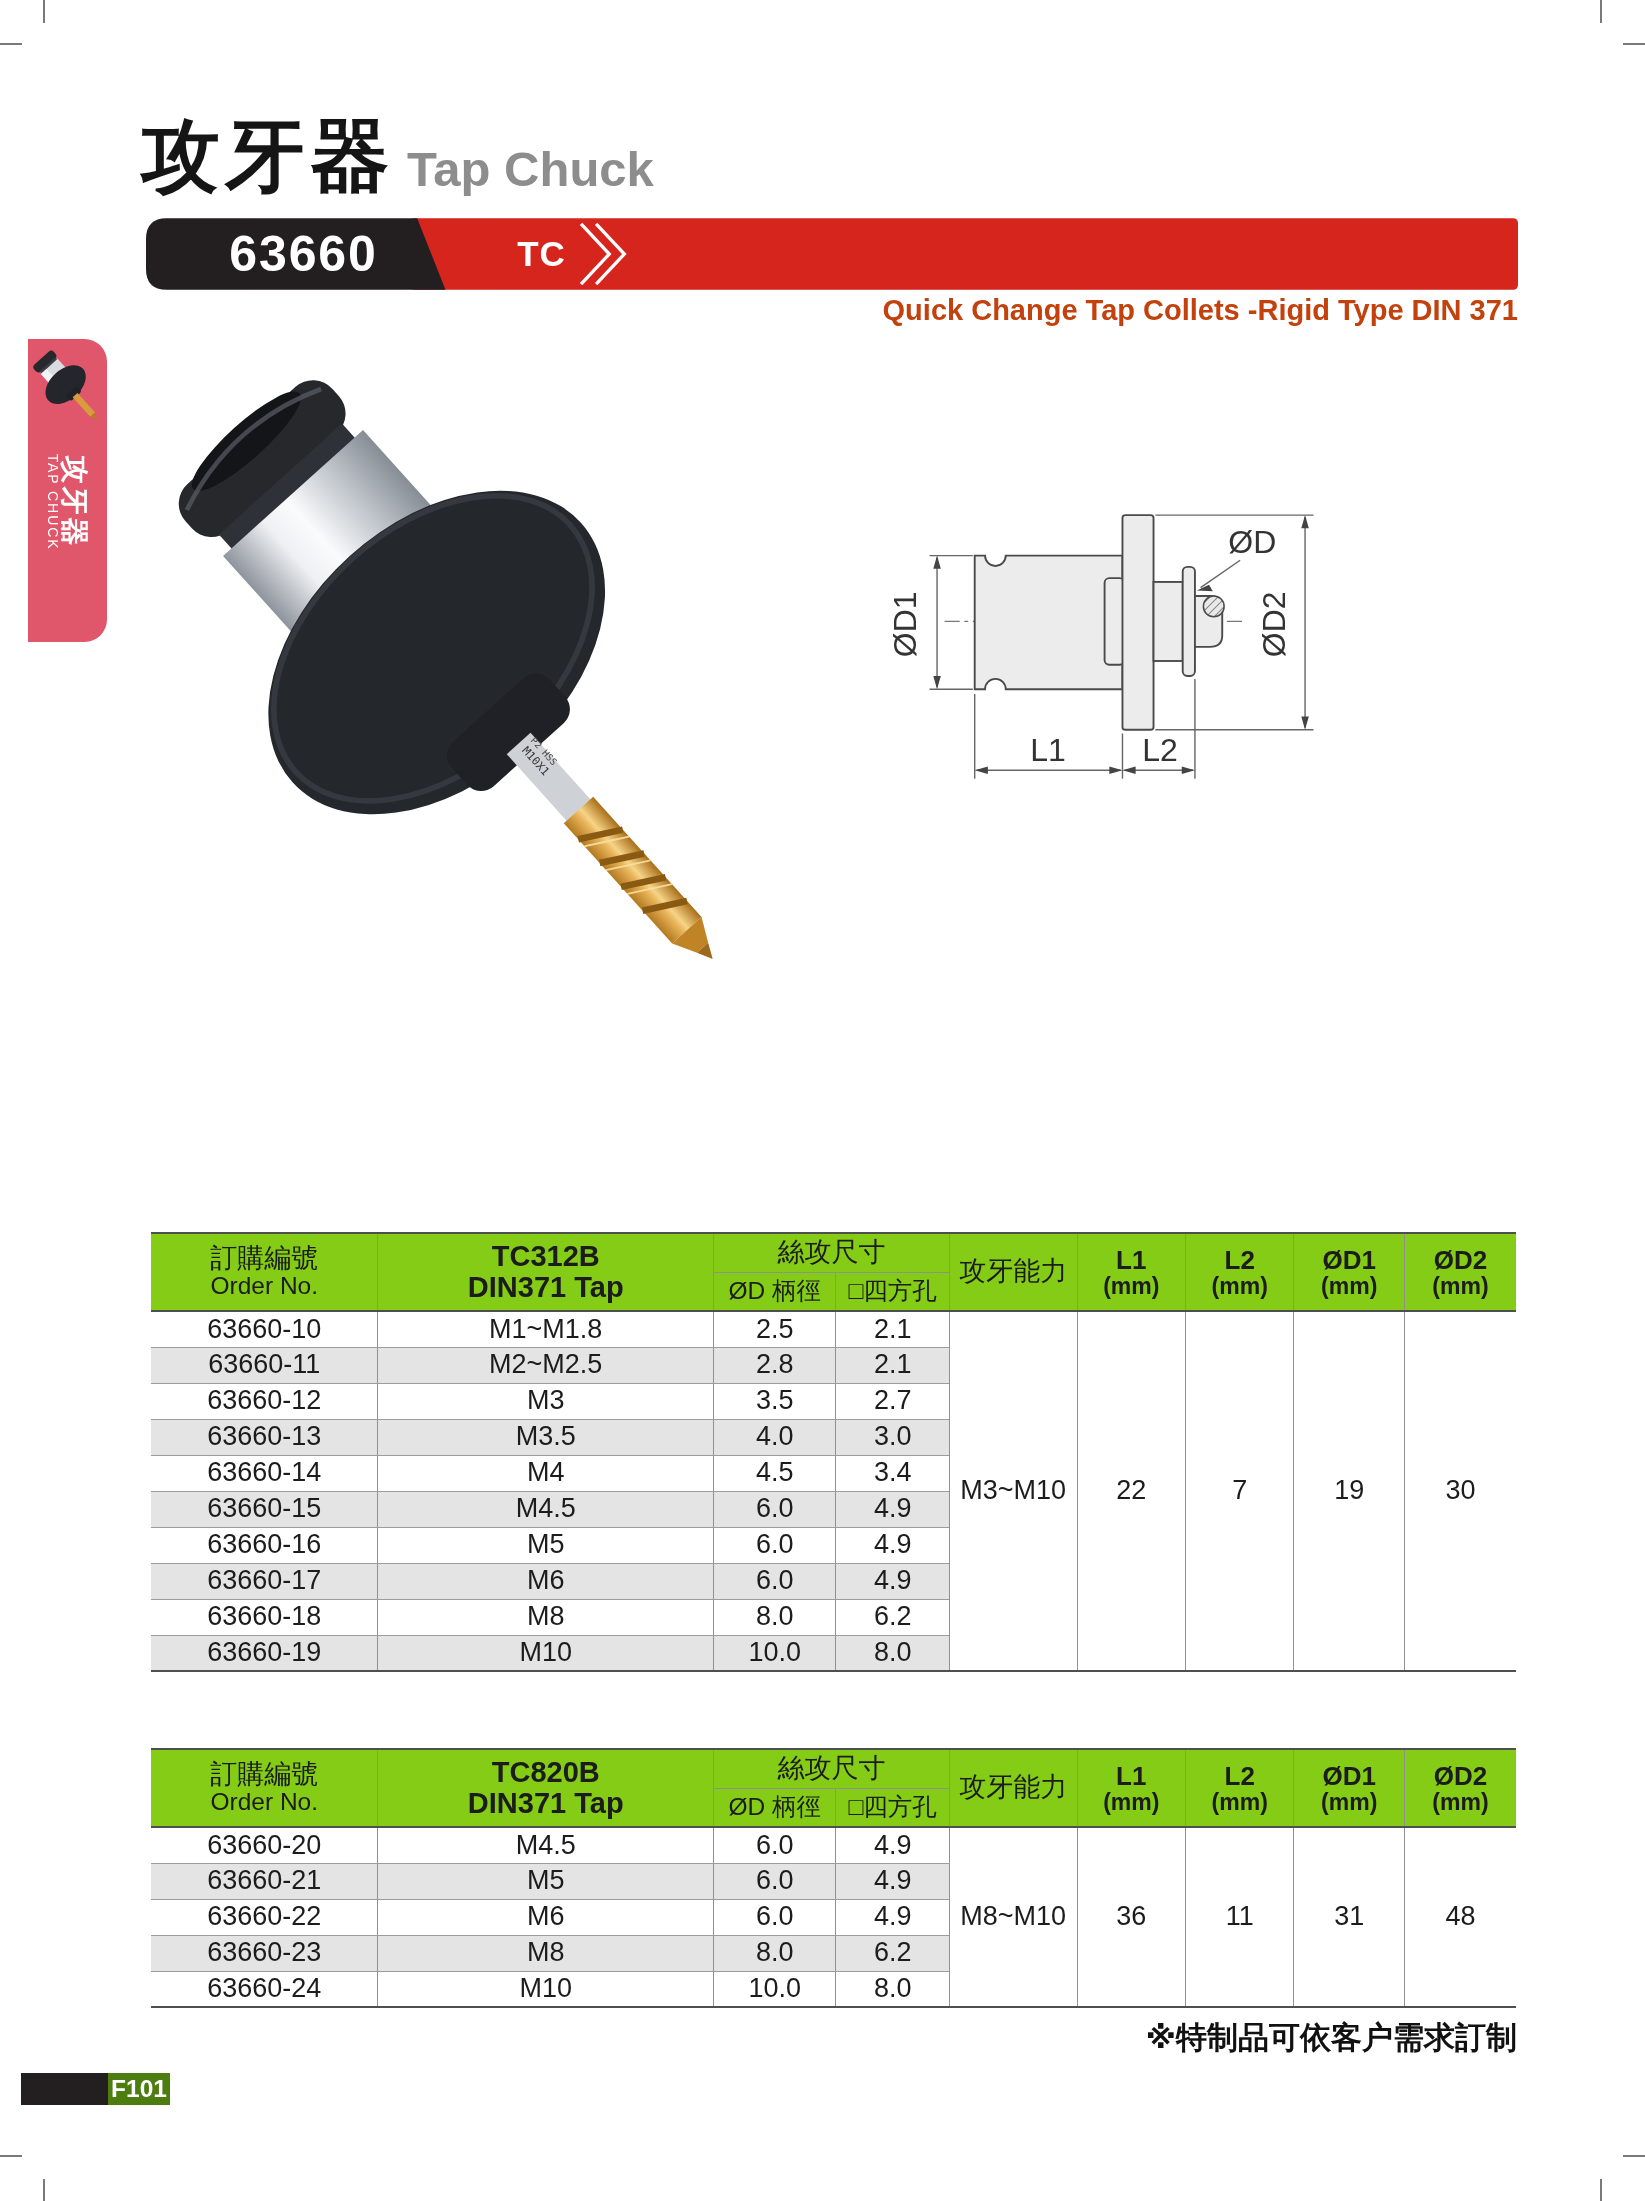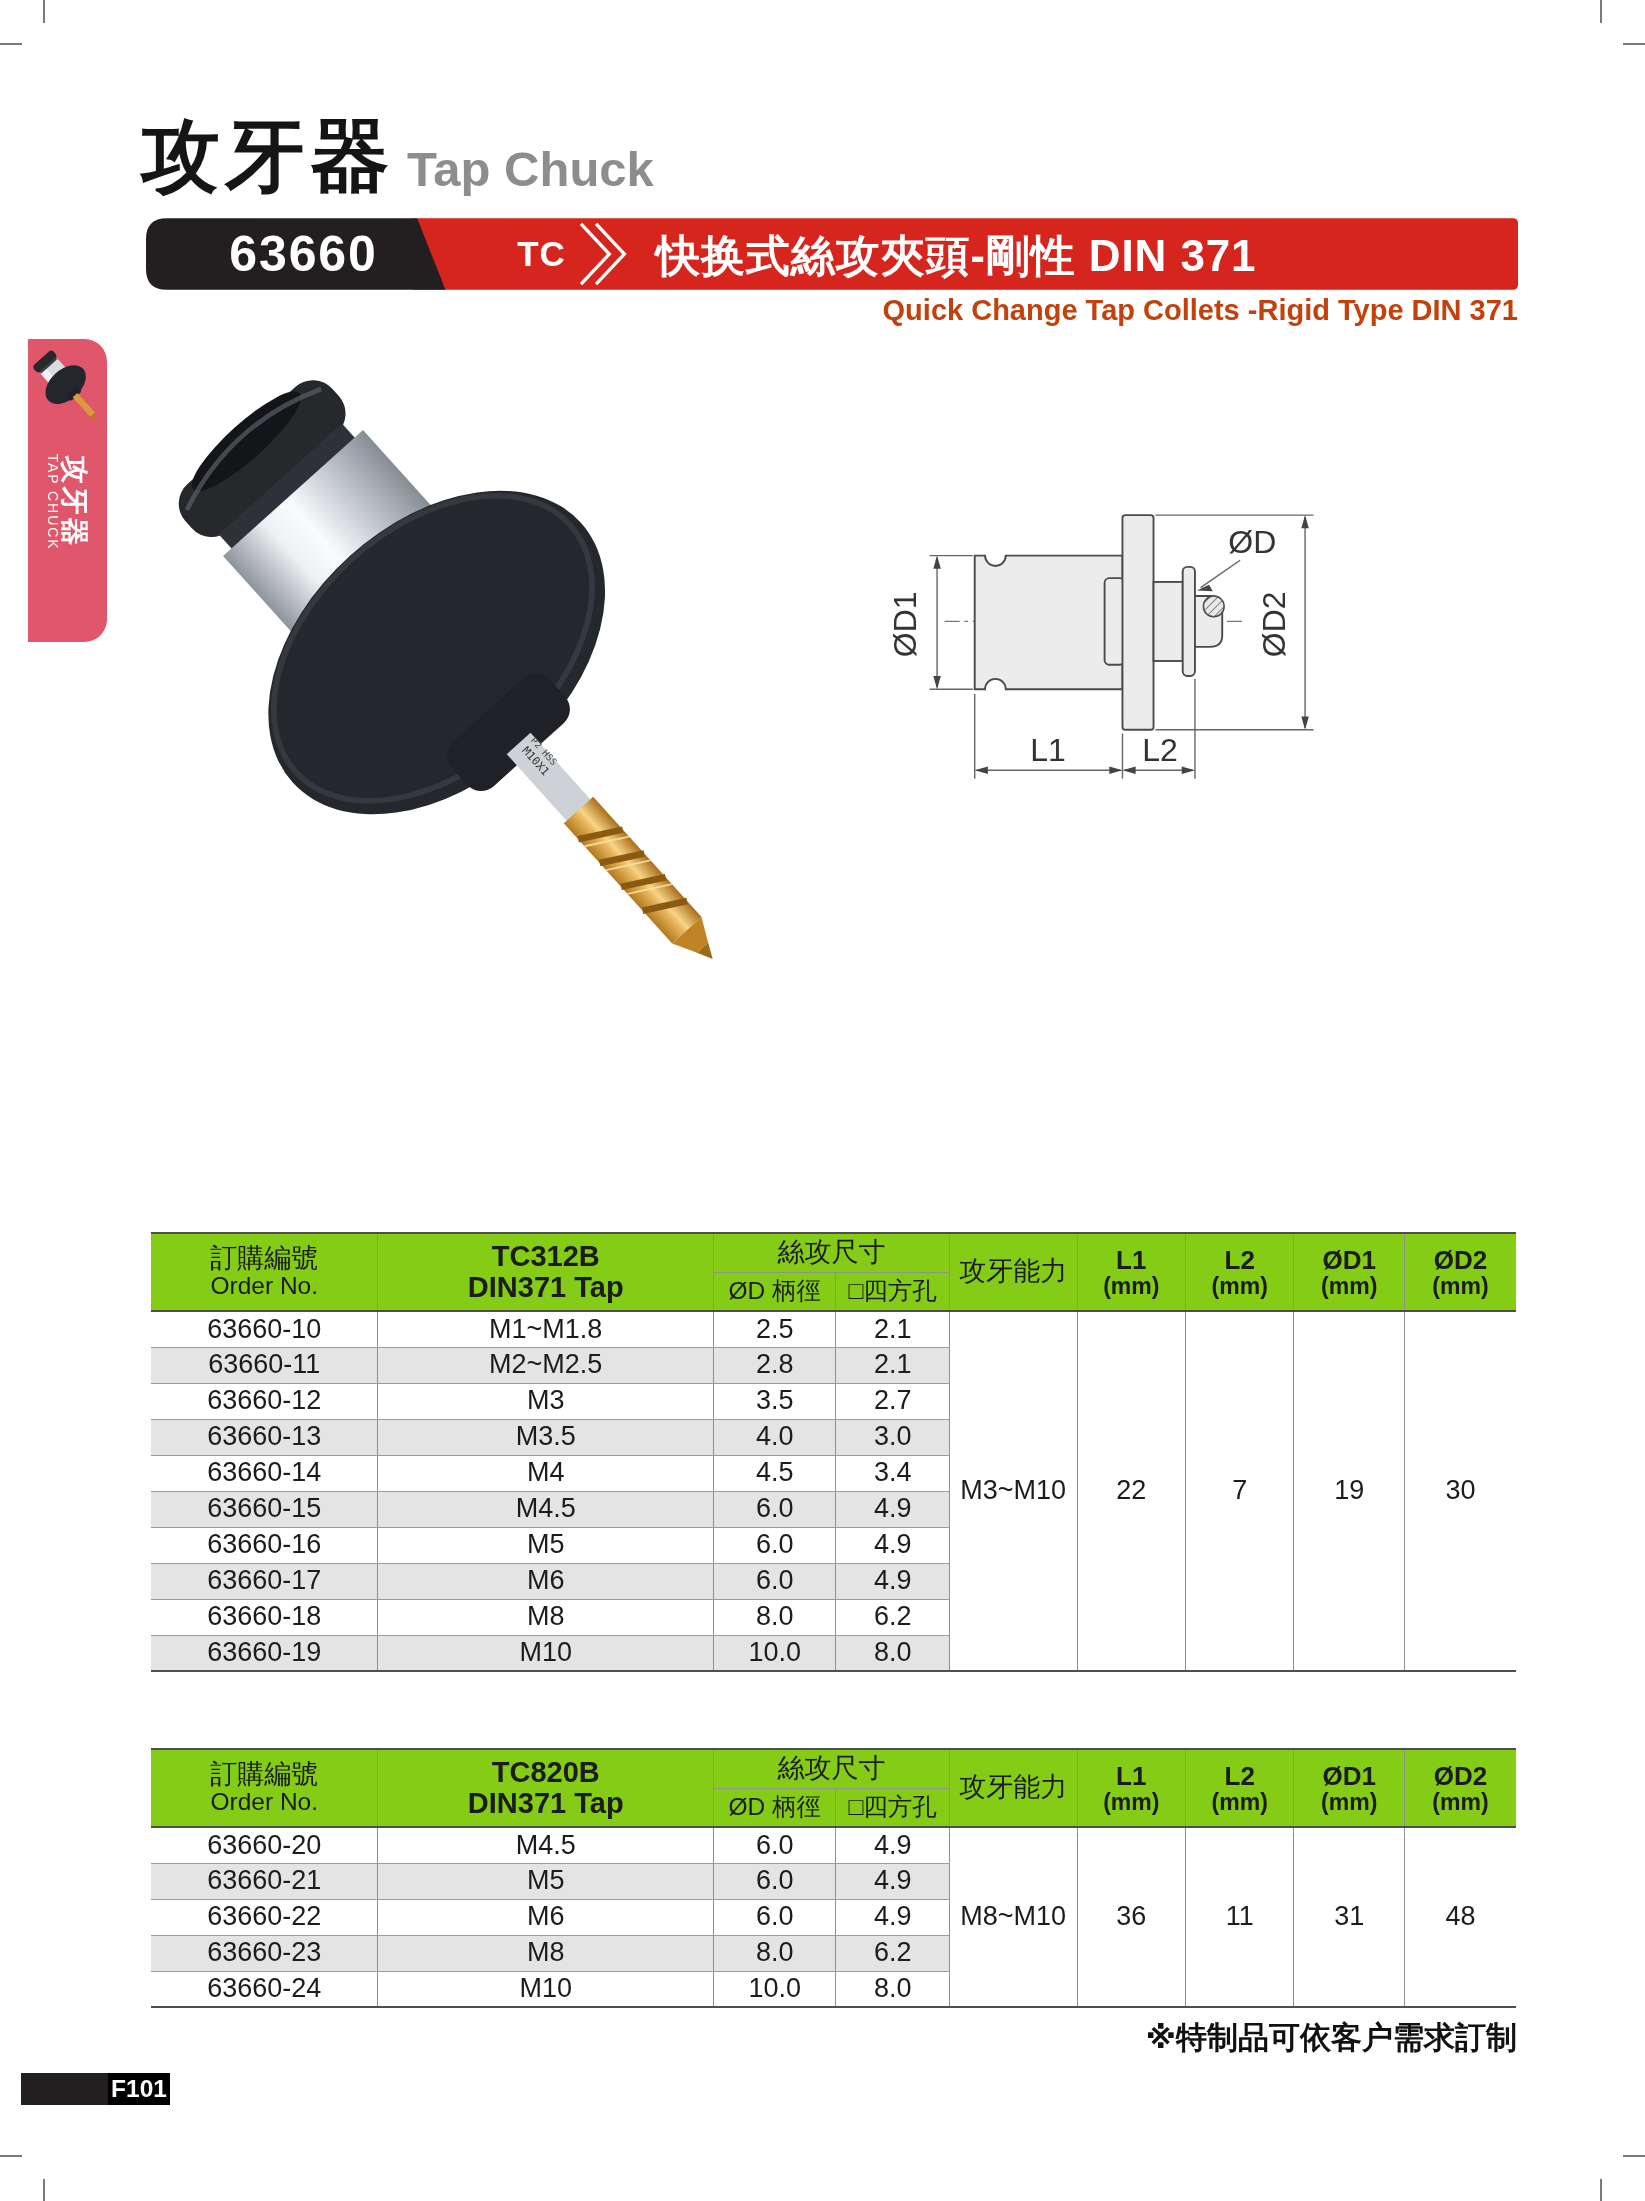--- a/index.html
+++ b/index.html
@@ -49,21 +49,21 @@
   .spec-table tbody td[rowspan]{background:#fff !important;}
   .h-group{border-bottom:1.9px solid #909090 !important;font-size:27px;}
   .h-cn{font-size:27px;} .h-en{font-size:24.5px;}
   .h-model{font-size:29px;font-weight:bold;}
   .h-sub{font-size:24.5px;}
   .h-dim1{font-size:26px;font-weight:bold;} .h-dim2{font-size:23px;font-weight:bold;}
   .cell-order{font-weight:bold;}
   
   .footer-note{position:absolute;left:847px;top:2017px;width:670px;text-align:right;font-size:31px;font-weight:bold;color:#111;}
   .page-bar-black{position:absolute;left:21px;top:2073px;width:88px;height:32px;background:#231f20;}
-  .page-bar-red{position:absolute;left:108px;top:2073px;width:62px;height:32px;background:#000000;
+  .page-bar-red{position:absolute;left:108px;top:2073px;width:62px;height:32px;background:#4d7c0f;
                 color:#fff;font-weight:bold;font-size:24.5px;text-align:center;line-height:32px;}
 </style>
 </head>
 <body>
 
 <div class="crop" style="left:43px;top:0;width:1.9px;height:22.6px;"></div>
 <div class="crop" style="left:0;top:43px;width:21.7px;height:1.9px;"></div>
 <div class="crop" style="left:1600px;top:0;width:1.9px;height:22.6px;"></div>
 <div class="crop" style="left:1623px;top:43px;width:21.7px;height:1.9px;"></div>
 <div class="crop" style="left:0;top:2155px;width:21.7px;height:1.9px;"></div>
@@ -76,21 +76,20 @@
 
 <div class="banner">
   <svg width="1372" height="72" viewBox="0 0 1457 76">
     <rect x="280" y="0" width="1177" height="76" rx="5" fill="#d6251d"></rect>
     <path d="M22,0 H288 L318,76 H22 Q0,76 0,54 V22 Q0,0 22,0 Z" fill="#231f20"></path>
     <polyline points="462,6 492,38 462,70" fill="none" stroke="#ffffff" stroke-width="3.5"></polyline>
     <polyline points="478,6 508,38 478,70" fill="none" stroke="#ffffff" stroke-width="3.5"></polyline>
   </svg>
   <div class="banner-code">63660</div>
   <div class="banner-tc">TC</div>
-  <div class="banner-title">快换式絲攻夾頭-剛性 DIN 371</div>
 </div>
 <div class="banner-sub">Quick Change Tap Collets -Rigid Type DIN 371</div>
 
 <div class="side-tab">
   <svg class="side-img" width="79" height="98" viewBox="0 0 84 104">
     <g transform="translate(40,42) rotate(-42)">
       <rect x="-14" y="-38" width="28" height="10" rx="4" fill="#26282c"></rect>
       <rect x="-11" y="-29" width="22" height="4" fill="#3a3d43"></rect>
       <rect x="-12" y="-26" width="24" height="22" fill="#d9dce0"></rect>
       <rect x="-12" y="-26" width="8" height="22" fill="#f2f3f5"></rect>

